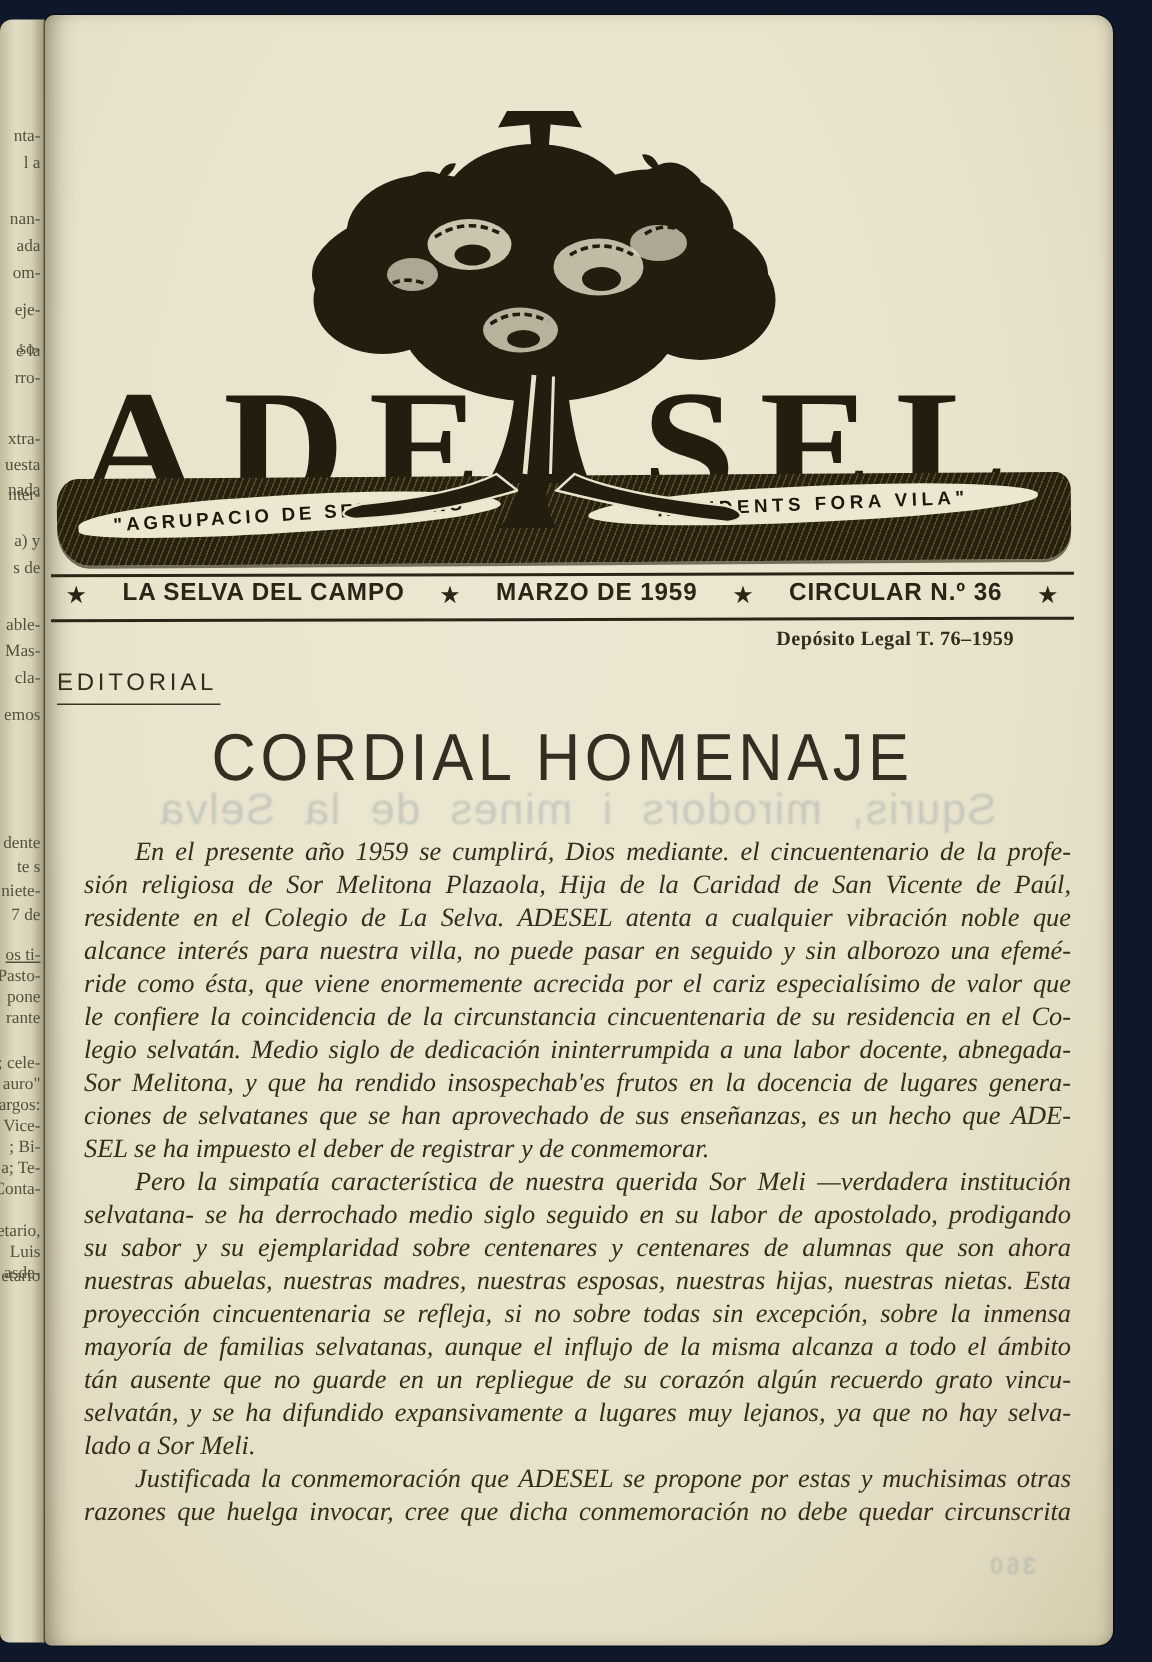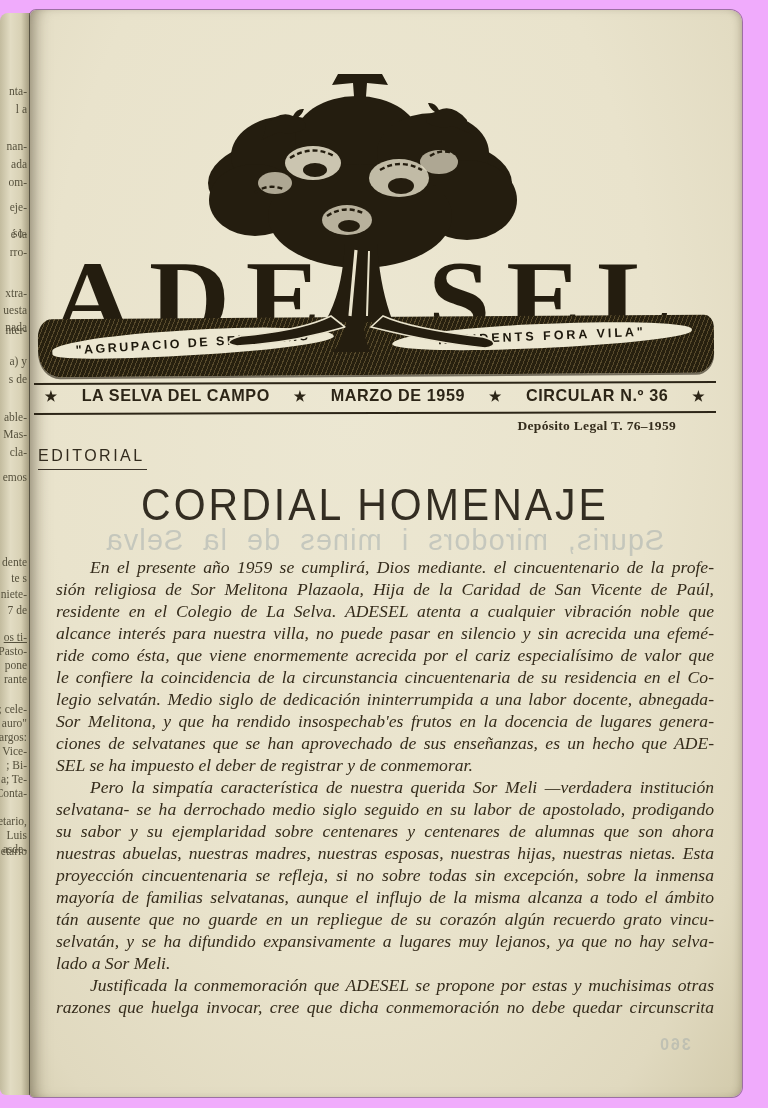--- a/index.html
+++ b/index.html
@@ -1,16 +1,16 @@
 <!DOCTYPE html>
 <html><head>
 <meta charset="utf-8">
 <style>
   html,body{margin:0;padding:0;}
-  .canvas{position:relative;width:768px;height:1108px;background:#f0abfc;overflow:hidden;
+  .canvas{position:relative;width:768px;height:1108px;background:#0f172a;overflow:hidden;
           font-family:"Liberation Serif",serif;}
   
   .edge-strip{position:absolute;left:0;top:13px;width:30px;height:1082px;
     background:linear-gradient(90deg,#c3bc9f 0%,#e2dcc3 35%,#d8d1b5 70%,#a79f83 96%,#6e6752 100%);
     border-radius:8px 0 0 6px;}
   .edge-frag{position:absolute;right:3px;white-space:nowrap;font-size:11.5px;color:#55503c;
     font-family:"Liberation Serif",serif;}
   
   .page{position:absolute;left:30px;top:10px;width:712px;height:1087px;
     background:radial-gradient(ellipse at 45% 35%, #ece7d2 0%, #e9e3cc 55%, #e0d9bf 85%, #d2caab 100%);
@@ -183,21 +183,21 @@
 
     <div class="article-title">CORDIAL HOMENAJE</div>
 
     <div class="ghost ghost-headline">Squris, mirodors i mines de la Selva</div>
     <div class="ghost ghost-pagenum">360</div>
 
     <div class="article-body" id="article-body">
         <div class="bline indent">En el presente año 1959 se cumplirá, Dios mediante. el cincuentenario de la profe-</div>
         <div class="bline">sión religiosa de Sor Melitona Plazaola, Hija de la Caridad de San Vicente de Paúl,</div>
         <div class="bline">residente en el Colegio de La Selva. ADESEL atenta a cualquier vibración noble que</div>
-        <div class="bline">alcance interés para nuestra villa, no puede pasar en silencio y sin acrecida una efemé-</div>
+        <div class="bline">alcance interés para nuestra villa, no puede pasar en seguido y sin alborozo una efemé-</div>
         <div class="bline">ride como ésta, que viene enormemente acrecida por el cariz especialísimo de valor que</div>
         <div class="bline">le confiere la coincidencia de la circunstancia cincuentenaria de su residencia en el Co-</div>
         <div class="bline">legio selvatán. Medio siglo de dedicación ininterrumpida a una labor docente, abnegada-</div>
         <div class="bline">Sor Melitona, y que ha rendido insospechab'es frutos en la docencia de lugares genera-</div>
         <div class="bline">ciones de selvatanes que se han aprovechado de sus enseñanzas, es un hecho que ADE-</div>
         <div class="bline last">SEL se ha impuesto el deber de registrar y de conmemorar.</div>
         <div class="bline indent">Pero la simpatía característica de nuestra querida Sor Meli —verdadera institución</div>
         <div class="bline">selvatana- se ha derrochado medio siglo seguido en su labor de apostolado, prodigando</div>
         <div class="bline">su sabor y su ejemplaridad sobre centenares y centenares de alumnas que son ahora</div>
         <div class="bline">nuestras abuelas, nuestras madres, nuestras esposas, nuestras hijas, nuestras nietas. Esta</div>

